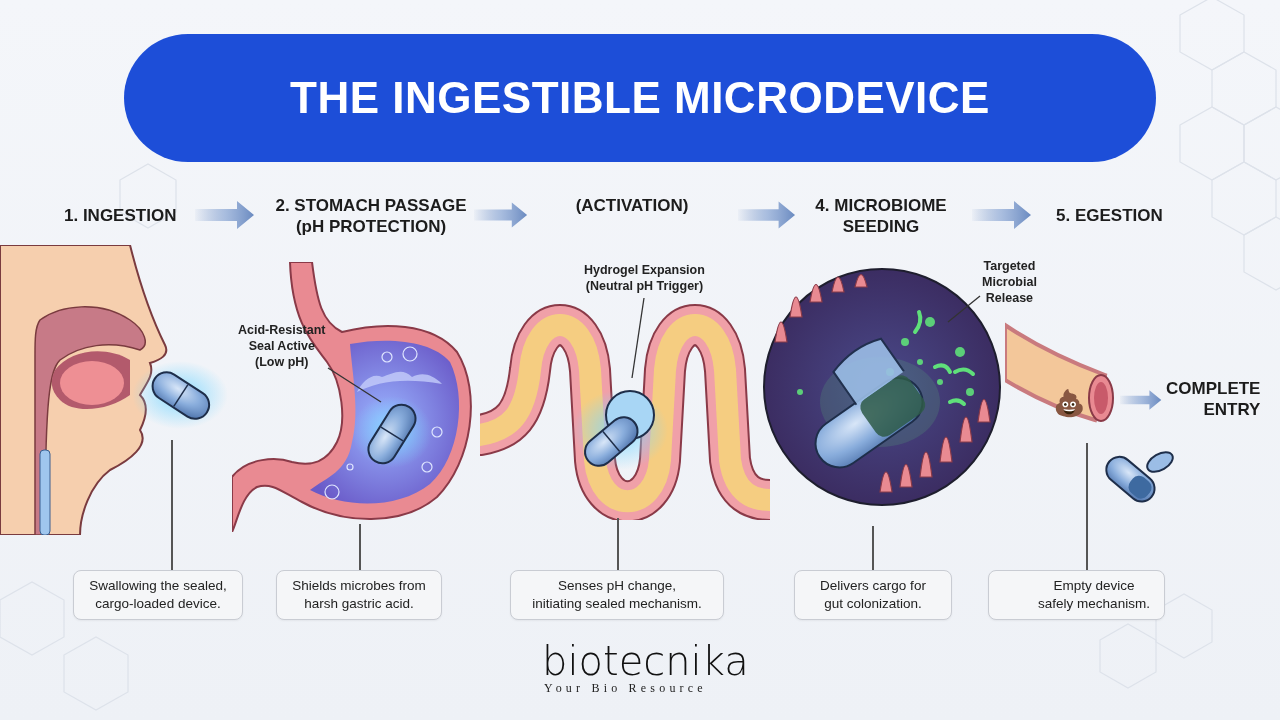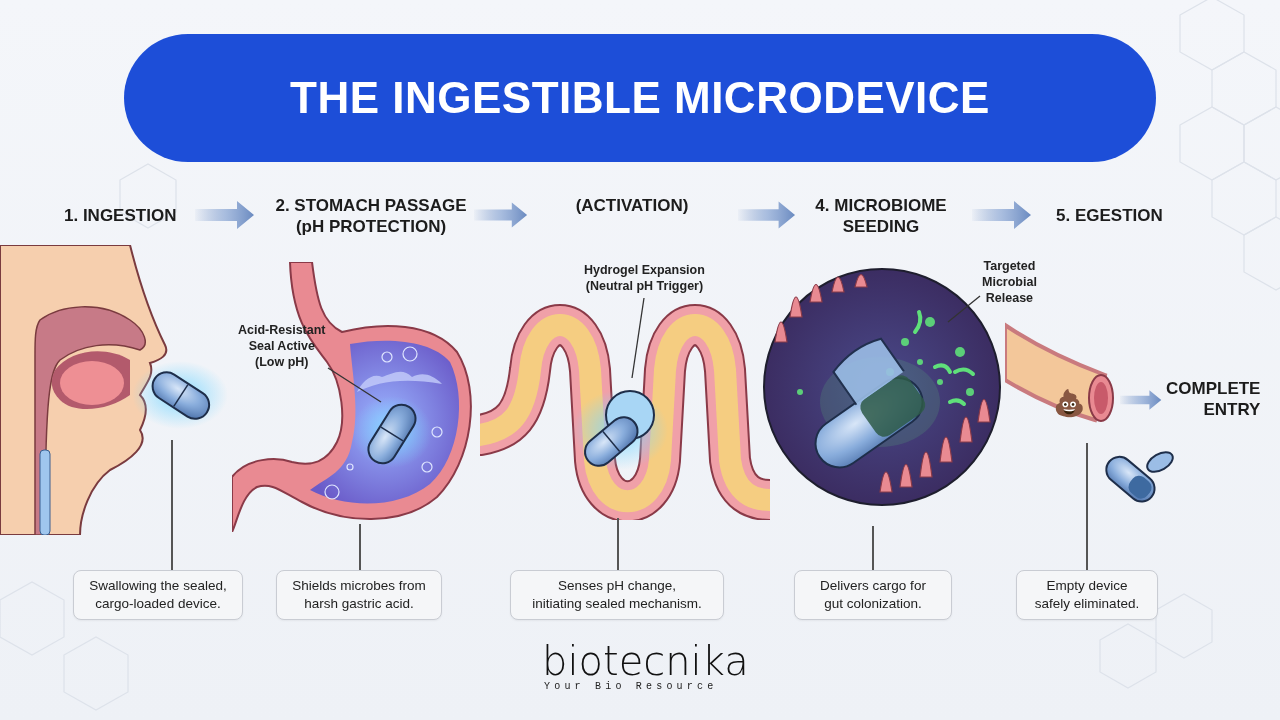--- a/index.html
+++ b/index.html
@@ -40,22 +40,22 @@
   .complete {
     position: absolute; left: 1166px; top: 378px; text-align: right;
     font-weight: 700; font-size: 17px; line-height: 21px; color: #1c1c1c;
   }
   .logo { position: absolute; left: 540px; top: 636px; width: 200px; height: 66px; }
   .logo-word {
     position: absolute; left: 2px; top: 2px; font-size: 40px; letter-spacing: 0px;
     font-family: "DejaVu Sans", sans-serif; font-weight: 300; color: #111;
   }
   .logo-tag {
-    position: absolute; left: 4px; top: 45px; font-size: 10px; letter-spacing: 4.2px;
-    font-family: Liberation Mono, monospace; color: #222;
+    position: absolute; left: 4px; top: 45px; font-size: 12px; letter-spacing: 4.2px;
+    font-family: Liberation Serif, serif; color: #222;
   }
 </style>
 </head>
 <body>
 
 <svg class="hexbg" width="1280" height="720" viewBox="0 0 1280 720">
   <g fill="none" stroke="#dde2ea" stroke-width="1.2">
     <path d="M1180,15 l32,-18 l32,18 v37 l-32,18 l-32,-18z"></path>
     <path d="M1212,70 l32,-18 l32,18 v37 l-32,18 l-32,-18z"></path>
     <path d="M1180,125 l32,-18 l32,18 v37 l-32,18 l-32,-18z"></path>
@@ -283,23 +283,23 @@
     <span>Senses pH change,</span>
     <span>initiating sealed mechanism.</span>
   </div>
 </div>
 <div class="caption" style="left:794px; width:156px;">
   <div>
     <span>Delivers cargo for</span>
     <span>gut colonization.</span>
   </div>
 </div>
-<div class="caption" style="left:1016px; width:140px;">
+<div class="caption" style="left:988px; width:140px;padding-left:35px;">
   <div>
     <span>Empty device</span>
-    <span>safely eliminated.</span>
+    <span>safely mechanism.</span>
   </div>
 </div>
 
 <div class="logo">
   <div class="logo-word">biotecnika</div>
   <div class="logo-tag">Your Bio Resource</div>
 </div>
 
 </body></html>

